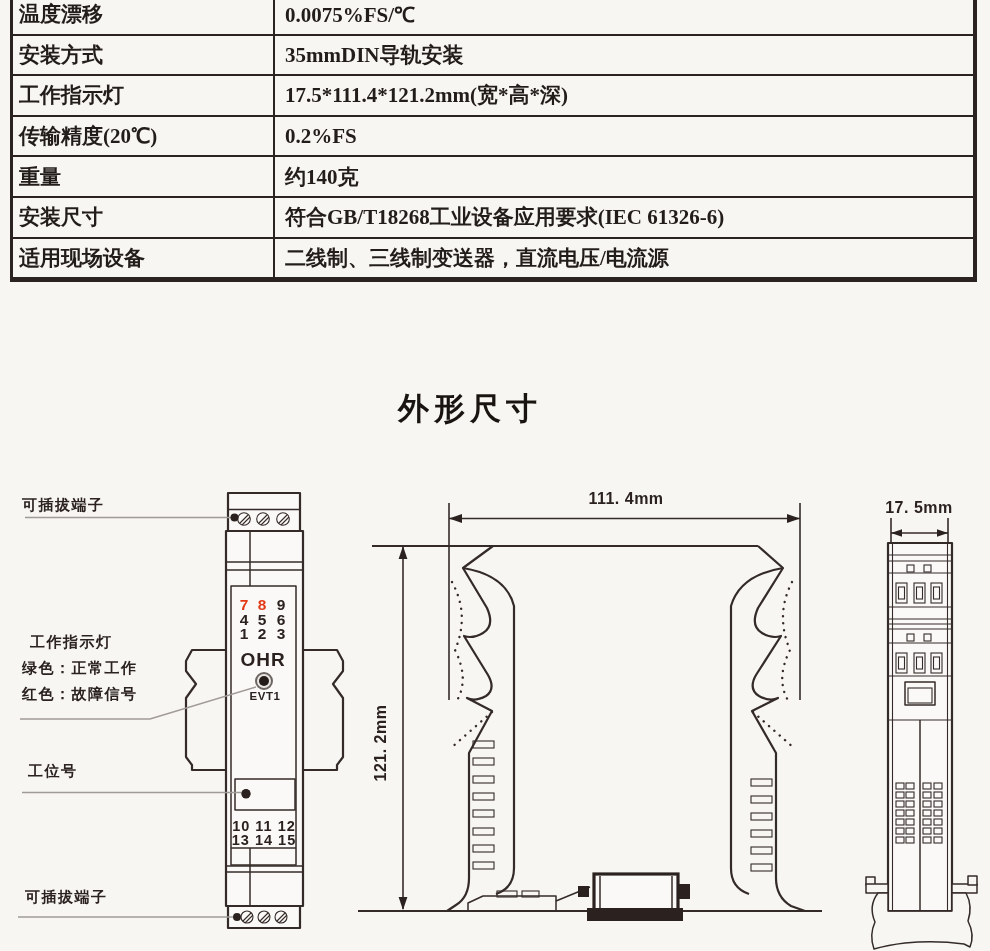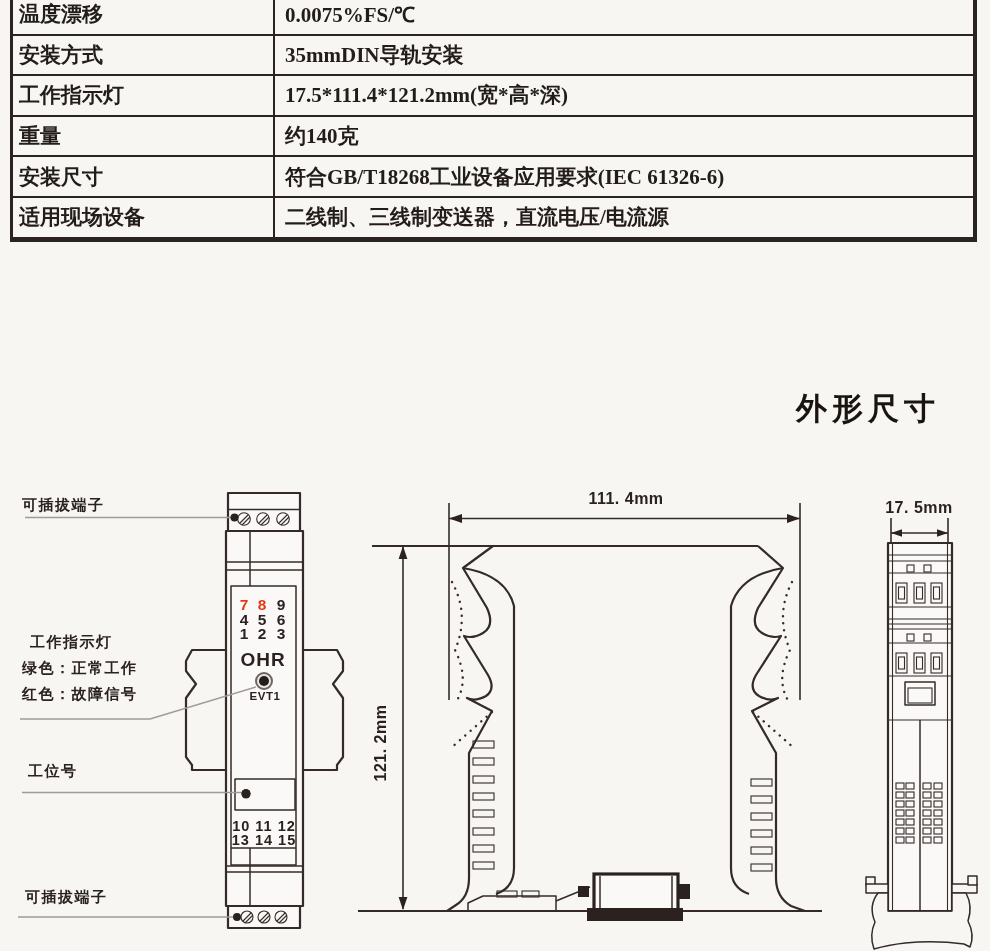--- a/index.html
+++ b/index.html
@@ -18,21 +18,21 @@
     border-right-width:4px;border-bottom-width:5px;
   }
   .spec-table td{
     border:2px solid #2a2321;height:38.6px;
     padding:0 4px 0 6px;white-space:nowrap;overflow:hidden;
   }
   .spec-table td.key{width:250px;}
   .spec-table td.val{padding-left:10px;}
   
   .section-title{
-    position:absolute;left:0;top:388px;width:940px;text-align:right;
+    position:absolute;left:0;top:388px;width:940px;text-align:center;
     font-size:31px;font-weight:bold;letter-spacing:5px;color:#19140f;
   }
   
   .drawing{position:absolute;left:0;top:0;}
   .ln{stroke:#342b29;fill:none;stroke-width:2.2;stroke-linejoin:round;}
   .ln2{stroke:#342b29;fill:none;stroke-width:1.5;stroke-linejoin:round;}
   .ln1{stroke:#342b29;fill:none;stroke-width:1.1;}
   .fb{fill:#f7f6f3;}
   .fw{fill:#faf9f7;}
   .dk{fill:#2b2220;stroke:none;}
@@ -57,20 +57,24 @@
     <td class="key">温度漂移</td>
     <td class="val">0.0075%FS/℃</td>
   </tr>
   <tr>
     <td class="key">安装方式</td>
     <td class="val">35mmDIN导轨安装</td>
   </tr>
   <tr>
     <td class="key">工作指示灯</td>
     <td class="val">17.5*111.4*121.2mm(宽*高*深)</td>
+  </tr>
+  <tr>
+    <td class="key">传输精度(20℃)</td>
+    <td class="val">0.2%FS</td>
   </tr>
   <tr>
     <td class="key">重量</td>
     <td class="val">约140克</td>
   </tr>
   <tr>
     <td class="key">安装尺寸</td>
     <td class="val">符合GB/T18268工业设备应用要求(IEC 61326-6)</td>
   </tr>
   <tr>

